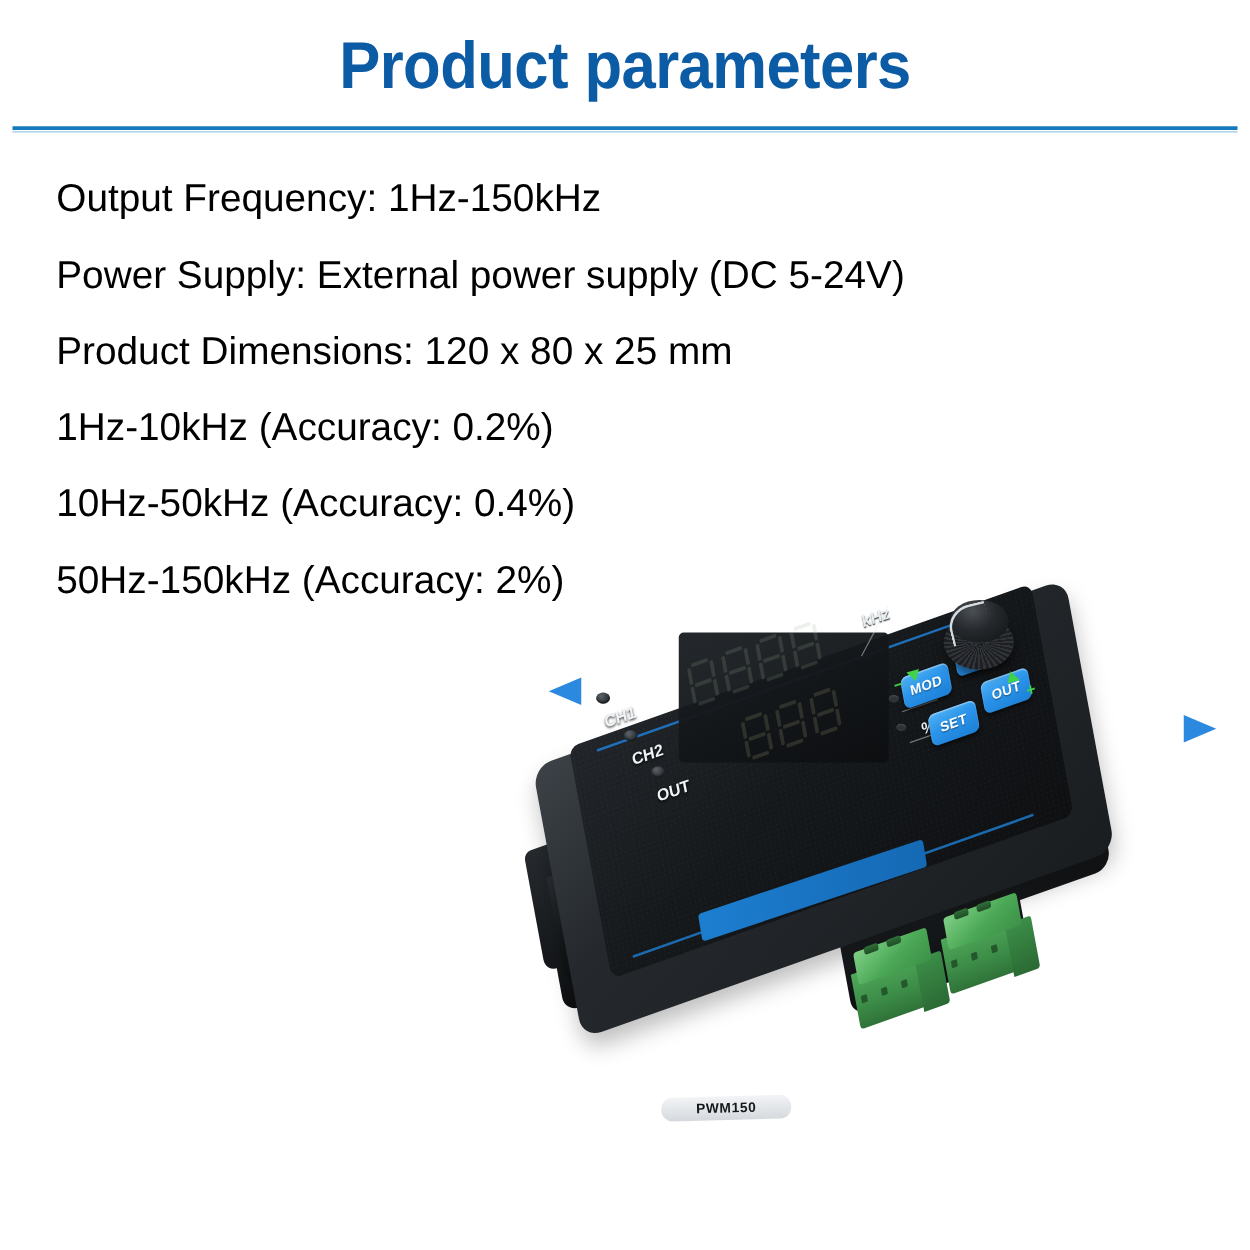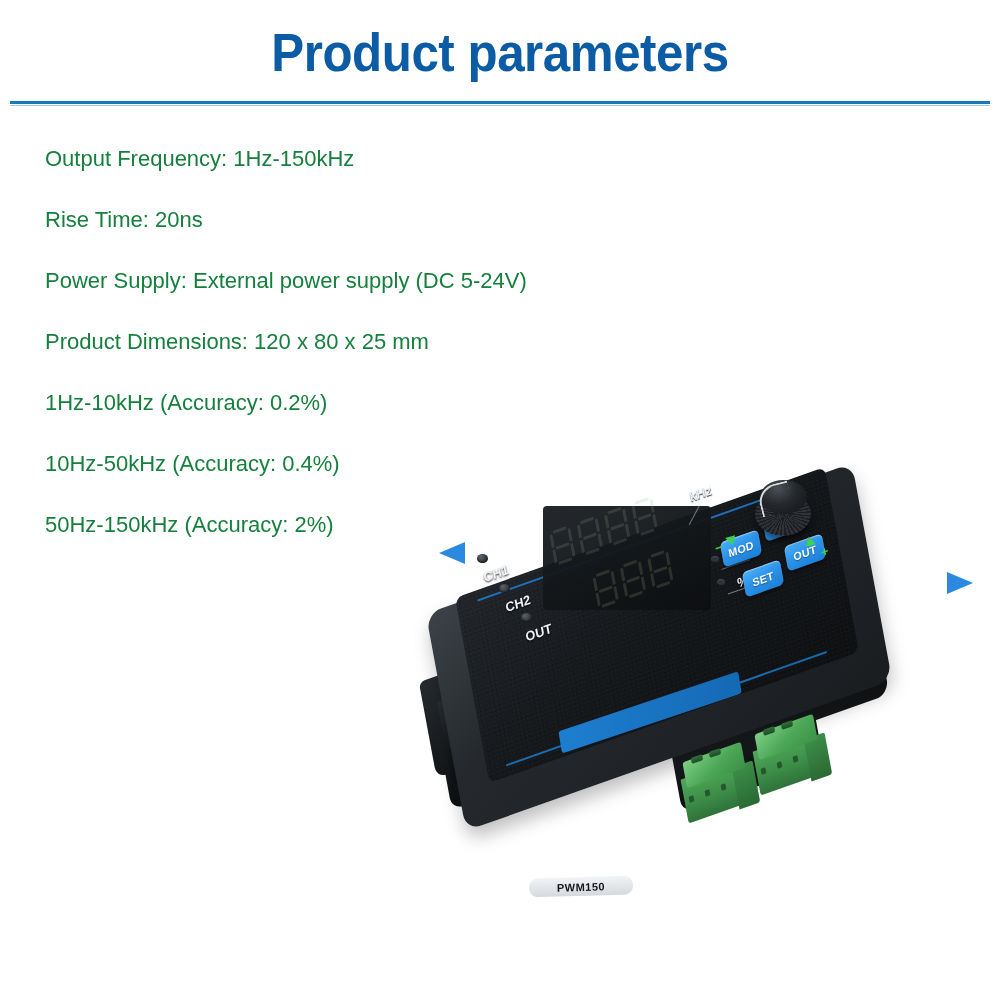--- a/index.html
+++ b/index.html
@@ -34,22 +34,22 @@
     width: 980px; height: 1px;
     background: #9ec8e4;
   }
 
   
   #spec-list {
     position: absolute; top: 128px; left: 45px;
     width: 930px;
   }
   .spec-line {
-    color: #15803d;
-    font-size: 22px;
+    color: #000000;
+    font-size: 31px;
     line-height: 61px;
     height: 61px;
     white-space: nowrap;
     font-family: "Liberation Sans", sans-serif;
   }
 
   
   #product-photo {
     position: absolute;
     left: 425px; top: 480px;
@@ -416,21 +416,20 @@
 <body>
 
 <div id="page">
 
   <div id="page-title">Product parameters</div>
   <div id="title-rule"></div>
   <div id="title-rule-soft"></div>
 
   <div id="spec-list">
     <div class="spec-line">Output Frequency: 1Hz-150kHz</div>
-    <div class="spec-line">Rise Time: 20ns</div>
     <div class="spec-line">Power Supply: External power supply (DC 5-24V)</div>
     <div class="spec-line">Product Dimensions: 120 x 80 x 25 mm</div>
     <div class="spec-line">1Hz-10kHz (Accuracy: 0.2%)</div>
     <div class="spec-line">10Hz-50kHz (Accuracy: 0.4%)</div>
     <div class="spec-line">50Hz-150kHz (Accuracy: 2%)</div>
   </div>
 
   <div id="product-photo">
 
     <div class="shell" id="shell-foot-left"></div>

